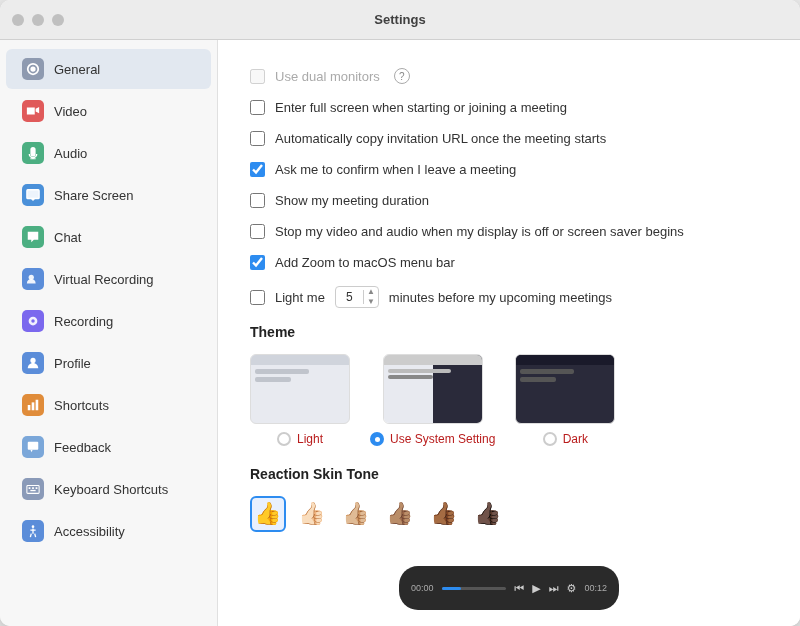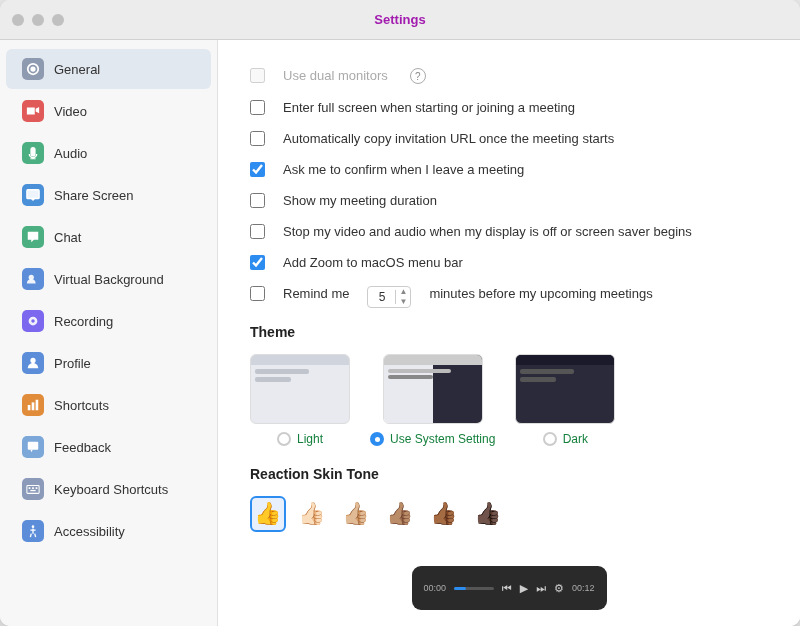--- a/index.html
+++ b/index.html
@@ -41,21 +41,21 @@
     }
     .title-dot {
       width: 12px;
       height: 12px;
       border-radius: 50%;
       background: #c0c0c0;
     }
     .titlebar-title {
       font-size: 13px;
       font-weight: 600;
-      color: #a21caf;
+      color: #404040;
     }
     .content {
       display: flex;
       flex: 1;
       overflow: hidden;
     }
     
     .sidebar {
       width: 218px;
       background: #f7f7f7;
@@ -103,21 +103,22 @@
     .icon-accessibility { background: #5b8dd9; }
     
     .main {
       flex: 1;
       background: #fff;
       padding: 28px 32px;
       overflow-y: auto;
     }
     .checkbox-row {
       display: flex;
-      gap: 18px;
+      align-items: center;
+      gap: 10px;
       margin-bottom: 16px;
       font-size: 13px;
       color: #333;
     }
     .checkbox-row.disabled { color: #aaa; }
     .checkbox-row input[type="checkbox"] {
       width: 15px;
       height: 15px;
       cursor: pointer;
       flex-shrink: 0;
@@ -204,21 +205,21 @@
     
     .tp-topbar-dark { height: 10px; background: #1a1a2a; }
     .tp-line-dark { height: 5px; background: #555; border-radius: 2px; margin-bottom: 3px; width: 60%; }
     .tp-line2-dark { height: 5px; background: #555; border-radius: 2px; width: 40%; }
     
     .theme-label-row {
       display: flex;
       align-items: center;
       gap: 6px;
       font-size: 12px;
-      color: #15803d;
+      color: #b91c1c;
     }
     .radio-circle {
       width: 14px;
       height: 14px;
       border-radius: 50%;
       border: 2px solid #ccc;
       display: flex;
       align-items: center;
       justify-content: center;
       flex-shrink: 0;
@@ -253,23 +254,23 @@
       background: transparent;
     }
     .skin-tone-btn.selected {
       border-color: #2d8cf0;
       background: #e8f0fe;
     }
     
     .media-bar {
       height: 44px;
       background: #2a2a2a;
-      border-radius: 9px;
+      border-radius: 19px;
       margin: 10px auto 0;
-      width: 195px;
+      width: 220px;
       display: flex;
       align-items: center;
       justify-content: center;
       gap: 8px;
       padding: 0 12px;
     }
     .media-time {
       color: #aaa;
       font-size: 9px;
     }
@@ -403,21 +404,21 @@
         <span>Chat</span>
       </div>
 
       <div class="sidebar-item">
         <div class="sidebar-icon icon-vbg">
           <svg viewBox="0 0 16 16">
               <circle cx="6" cy="6" r="3" fill="white" opacity="0.9"></circle>
               <path d="M1 13c0-3 2-5 5-5s5 2 5 5" fill="white" opacity="0.9"></path>
             </svg>
         </div>
-        <span>Virtual Background</span>
+        <span>Virtual Recording</span>
       </div>
 
       <div class="sidebar-item">
         <div class="sidebar-icon icon-recording">
           <svg viewBox="0 0 16 16">
               <circle cx="8" cy="8" r="5" fill="white" opacity="0.9"></circle>
               <circle cx="8" cy="8" r="2" fill="#7b68ee"></circle>
             </svg>
         </div>
         <span>Recording</span>
@@ -513,21 +514,21 @@
           <span>Stop my video and audio when my display is off or screen saver begins</span>
         </div>
 
         <div class="checkbox-row">
           <input type="checkbox" checked="" style="">
           <span>Add Zoom to macOS menu bar</span>
         </div>
 
         <div class="checkbox-row">
           <input type="checkbox" style="">
-          <span>Remind me</span>
+          <span>Light me</span>
           <div class="spinner-box">
             <span class="spinner-value">5</span>
             <div class="spinner-arrows">
               <span class="spinner-arrow">▲</span>
               <span class="spinner-arrow">▼</span>
             </div>
           </div>
           <span>minutes before my upcoming meetings</span>
         </div>
 

